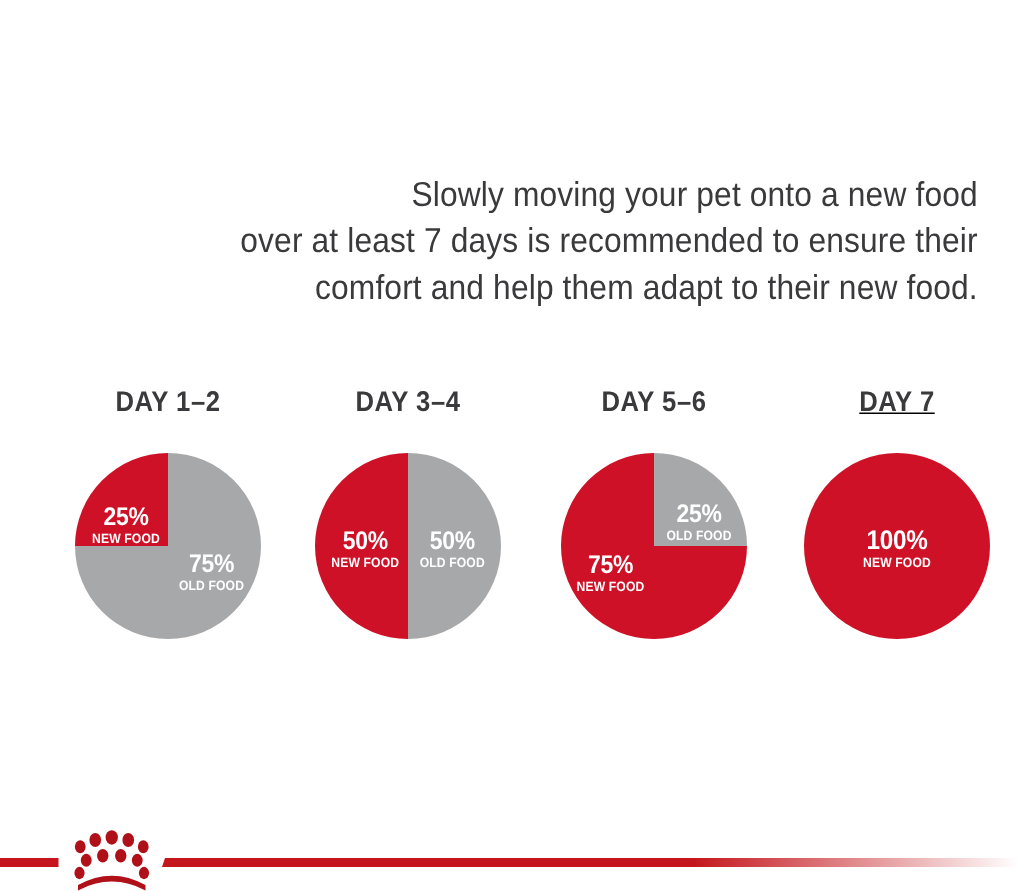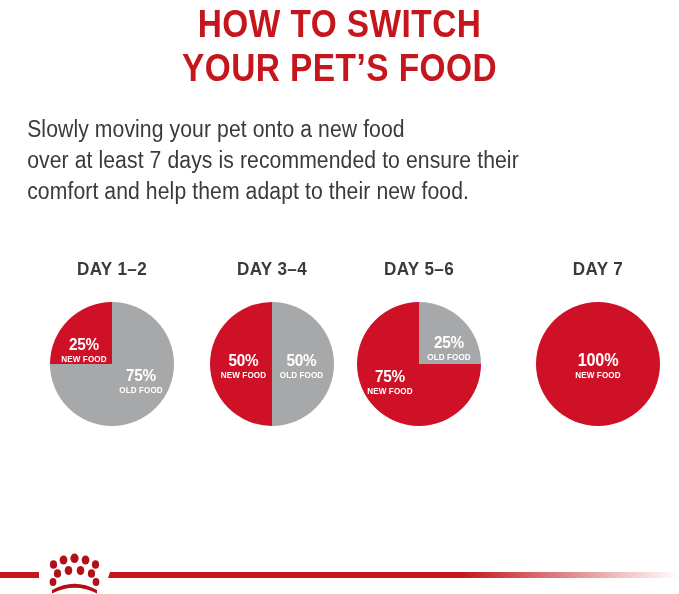--- a/index.html
+++ b/index.html
@@ -40,21 +40,21 @@
     transform-origin: center center;
     white-space: nowrap;
   }
 
   
   .body-block {
     position: absolute;
     top: 114px;
     left: 0;
     width: 679px;
-    text-align: left;
+    text-align: right;
   }
   .body-line {
     color: #3A3A3C;
     font-family: "Liberation Sans Narrow", "Liberation Sans", sans-serif;
     font-weight: normal;
     font-size: 23px;
     line-height: 31px;
     letter-spacing: 0.1px;
     transform: scaleX(0.92);
     transform-origin: center center;
@@ -71,22 +71,22 @@
   }
   .chart-cell {
     position: absolute;
     top: 0;
     width: 162px;
     height: 180px;
     text-align: center;
   }
   .chart-cell.c0 { left: 31px; }
   .chart-cell.c1 { left: 191px; }
-  .chart-cell.c2 { left: 338px; }
-  .chart-cell.c3 { left: 517px; }
+  .chart-cell.c2 { left: 355px; }
+  .chart-cell.c3 { left: 517px; text-decoration: underline; }
 
   .day-label {
     color: #3A3A3C;
     font-family: "Liberation Sans Narrow", "Liberation Sans", sans-serif;
     font-weight: bold;
     font-size: 19px;
     line-height: 22px;
     letter-spacing: 0.4px;
     transform: scaleX(0.9);
     transform-origin: center center;
@@ -139,24 +139,20 @@
     width: 679px;
     height: 54px;
   }
   .footer svg { display: block; }
 </style>
 </head>
 <body>
 
 <div class="page">
 
-  <div class="title-block">
-    <div class="title-line">HOW TO SWITCH</div>
-    <div class="title-line">YOUR PET’S FOOD</div>
-  </div>
 
   <div class="body-block">
     <div class="body-line">Slowly moving your pet onto a new food</div>
     <div class="body-line">over at least 7 days is recommended to ensure their</div>
     <div class="body-line">comfort and help them adapt to their new food.</div>
   </div>
 
   <div class="charts-row">
 
     <div class="chart-cell c0">

